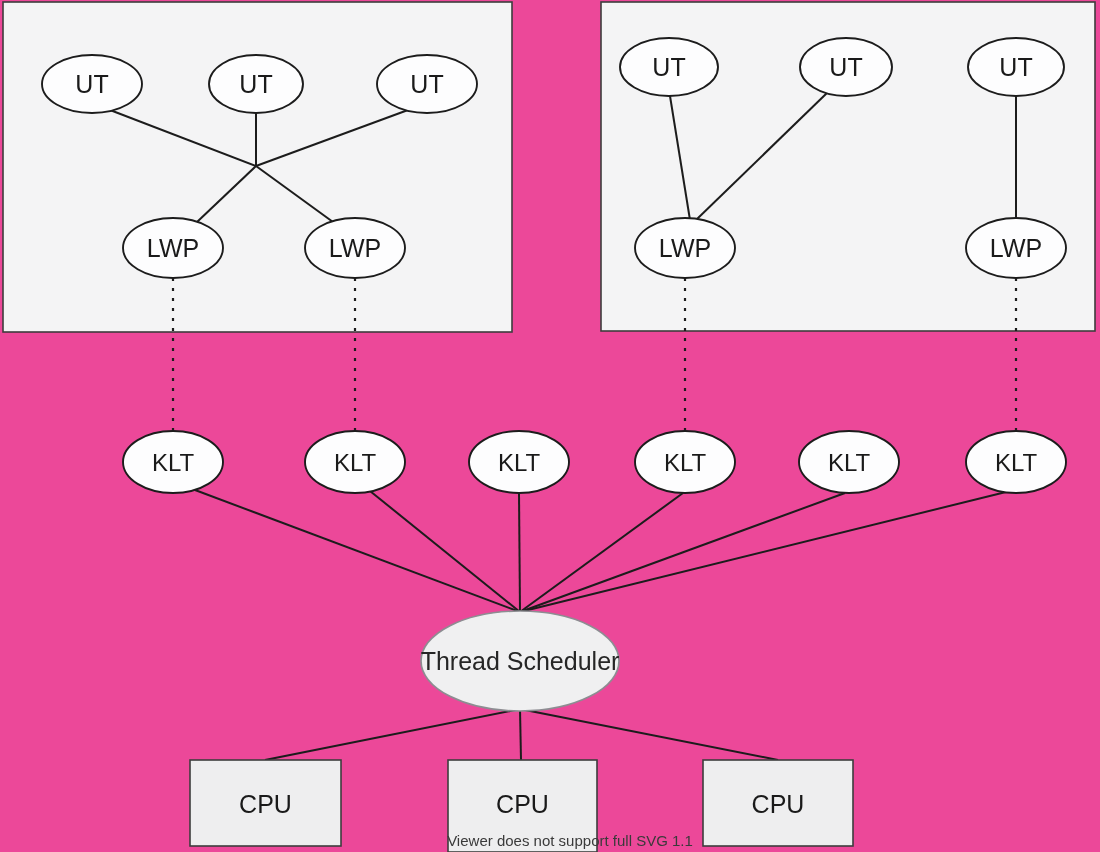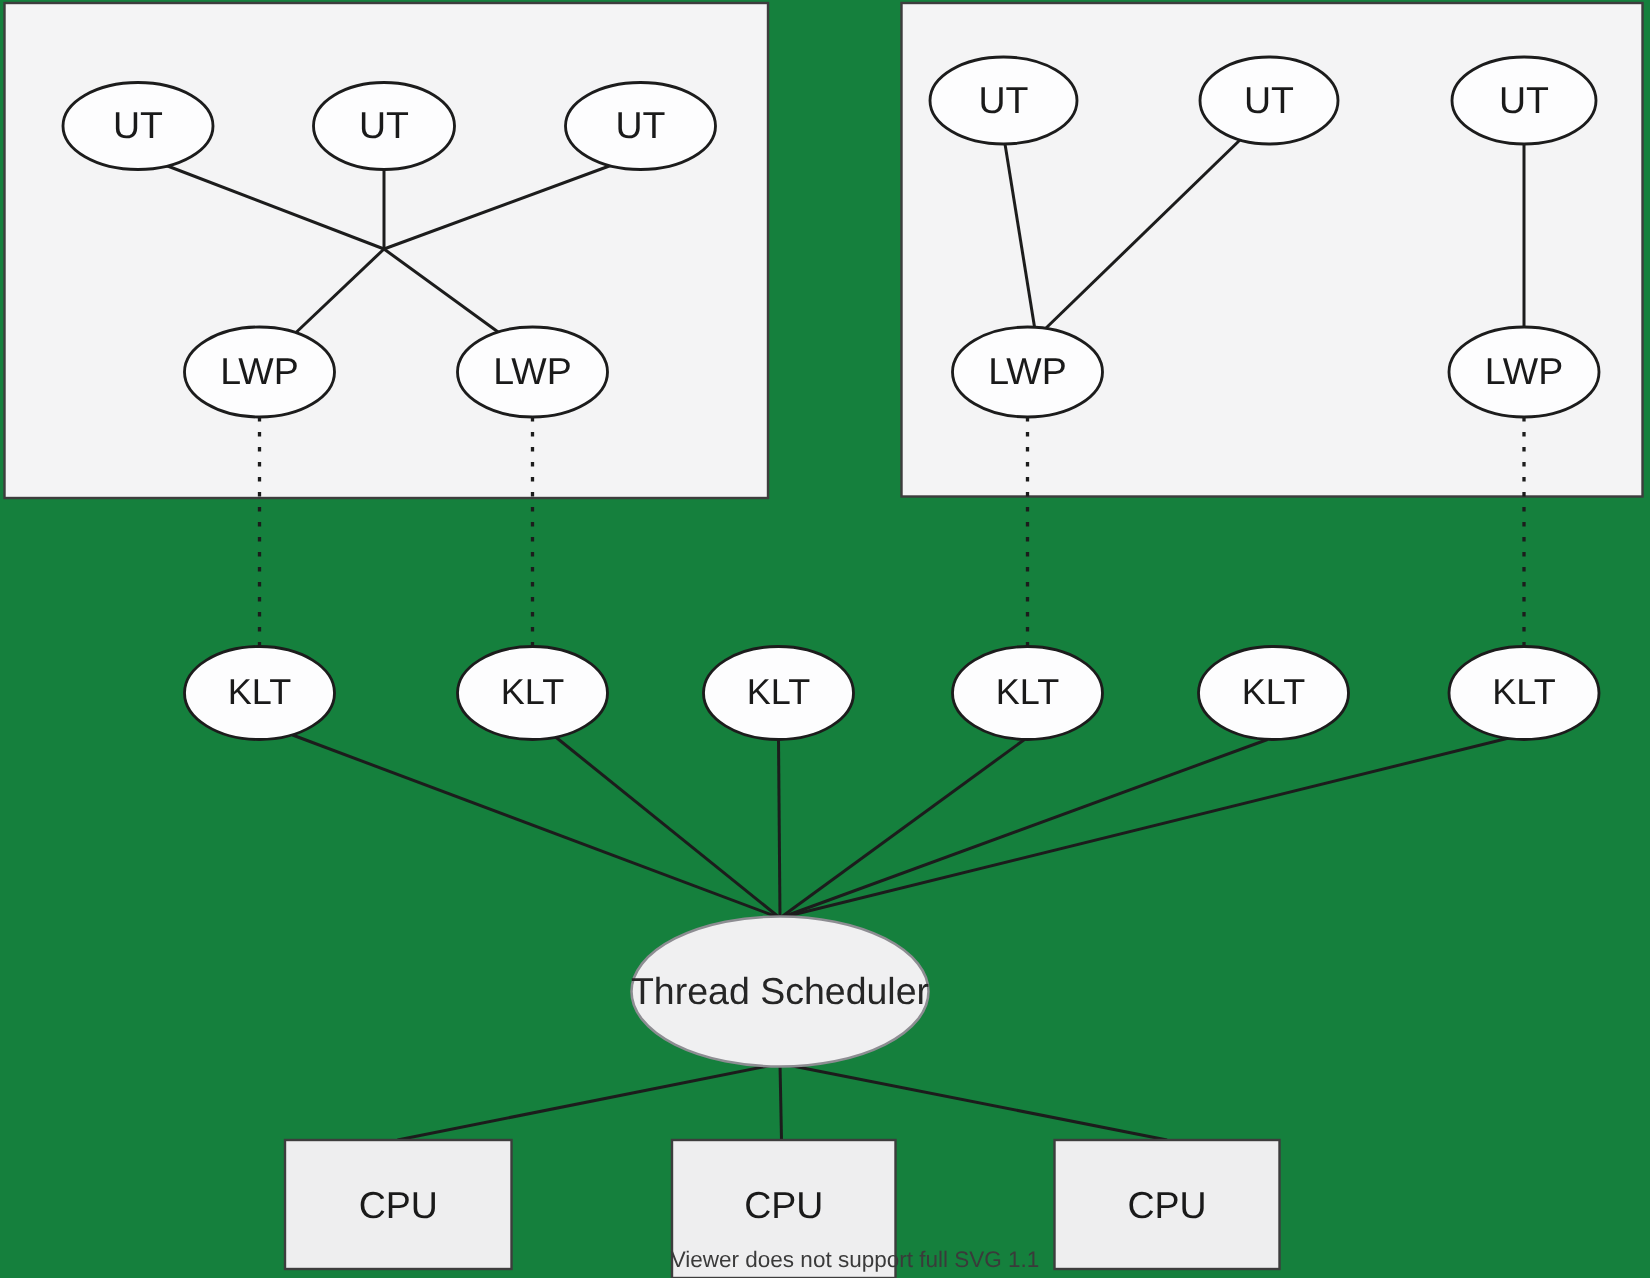--- a/index.html
+++ b/index.html
@@ -8,21 +8,21 @@
     background: #ffffff;
   }
   body {
     font-family: "Liberation Sans", sans-serif;
   }
   #diagram-root {
     position: relative;
     width: 1100px;
     height: 852px;
     overflow: hidden;
-    background: #15803d;
+    background: #ec4899;
   }
   svg#diagram-svg {
     position: absolute;
     top: 0;
     left: 0;
     width: 1100px;
     height: 852px;
     display: block;
   }
   .node-label {

